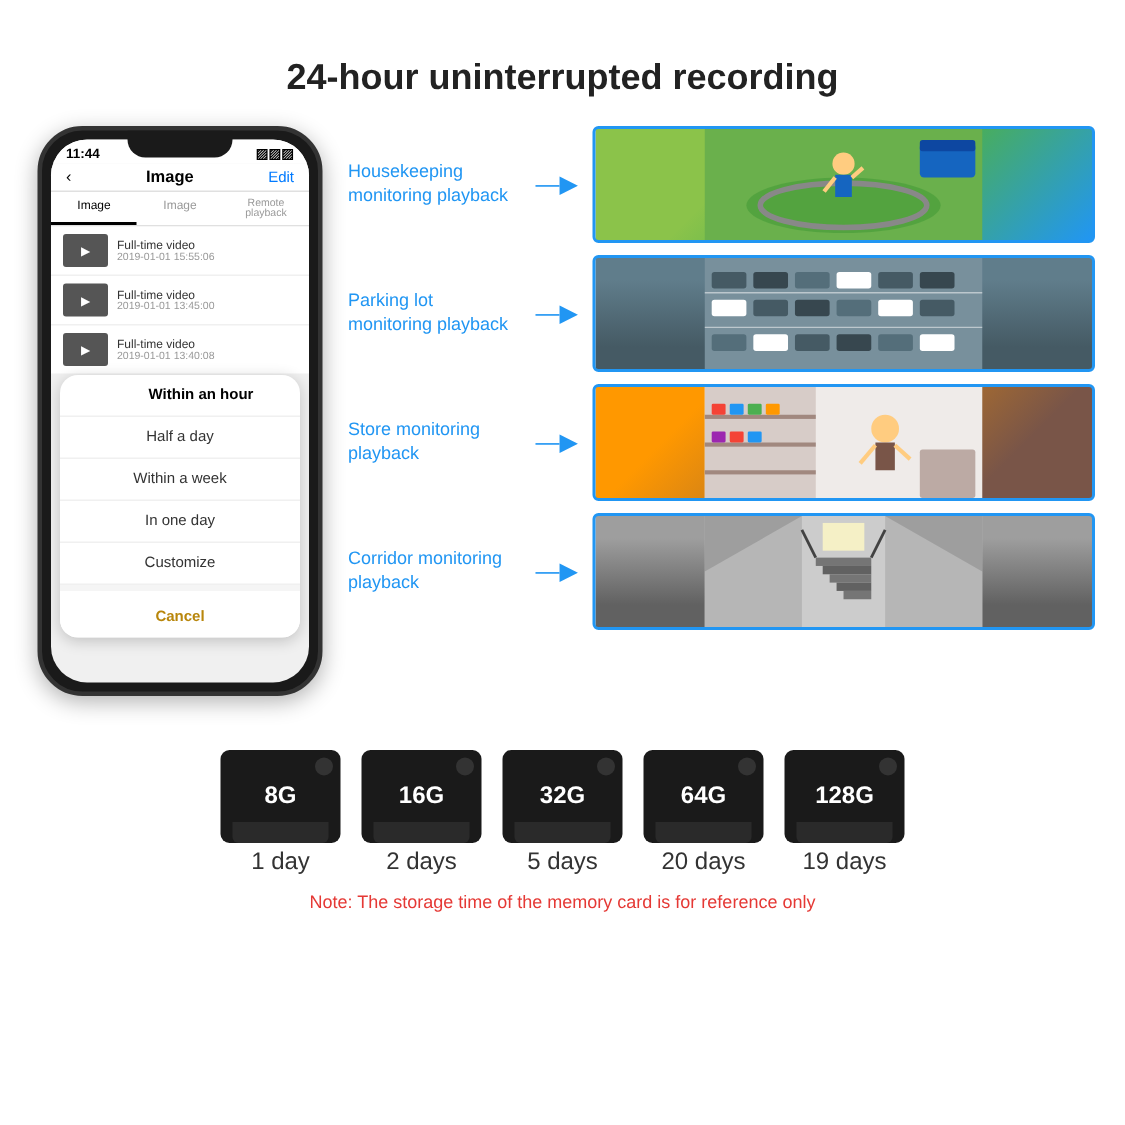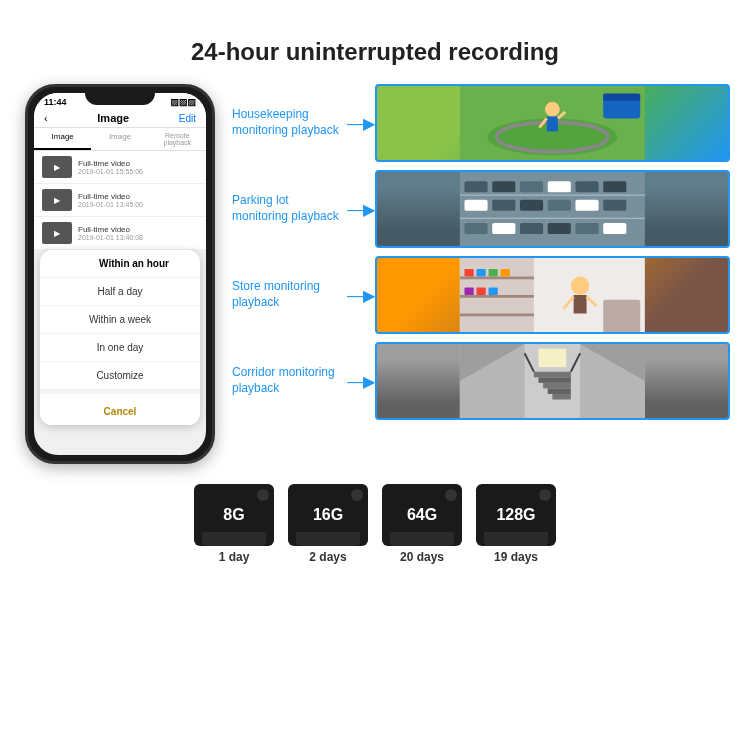--- a/index.html
+++ b/index.html
@@ -200,20 +200,21 @@
     .right-section {
       flex: 1;
       display: flex;
       flex-direction: column;
       gap: 8px;
     }
 
     .monitoring-row {
       display: flex;
       align-items: center;
+      gap: 10px;
     }
 
     .monitoring-label {
       width: 115px;
       font-size: 12px;
       color: #2196F3;
       flex-shrink: 0;
       line-height: 1.3;
     }
 
@@ -260,20 +261,21 @@
       margin-top: 8px;
       display: flex;
       flex-direction: column;
       align-items: center;
     }
 
     .cards-row {
       display: flex;
       gap: 14px;
       margin-bottom: 8px;
+      margin-top: 16px;
     }
 
     .sd-card {
       display: flex;
       flex-direction: column;
       align-items: center;
       gap: 4px;
     }
 
     .sd-card-img {
@@ -311,23 +313,23 @@
 
     .sd-label {
       color: #fff;
       font-size: 16px;
       font-weight: bold;
       z-index: 1;
       position: relative;
     }
 
     .sd-days {
-      font-size: 12px;
+      font-size: 16px;
       color: #333;
-      font-weight: 700;
+      font-weight: 400;
     }
 
     .note-text {
       font-size: 12px;
       color: #e53935;
       text-align: center;
       margin-top: 2px;
     }
 
   </style>
@@ -529,32 +531,39 @@
         <div class="sd-days">1 day</div>
       </div>
 
       <div class="sd-card">
         <div class="sd-card-img">
           <span class="sd-label">16G</span>
         </div>
         <div class="sd-days">2 days</div>
       </div>
 
+      <div class="sd-card">
+        <div class="sd-card-img">
+          <span class="sd-label">32G</span>
+        </div>
+        <div class="sd-days">5 days</div>
+      </div>
 
       <div class="sd-card">
         <div class="sd-card-img">
           <span class="sd-label">64G</span>
         </div>
         <div class="sd-days">20 days</div>
       </div>
 
       <div class="sd-card">
         <div class="sd-card-img">
           <span class="sd-label">128G</span>
         </div>
         <div class="sd-days">19 days</div>
       </div>
 
     </div>
 
+    <div class="note-text">Note: The storage time of the memory card is for reference only</div>
   </div>
 
 </div>
 
 </body></html>

